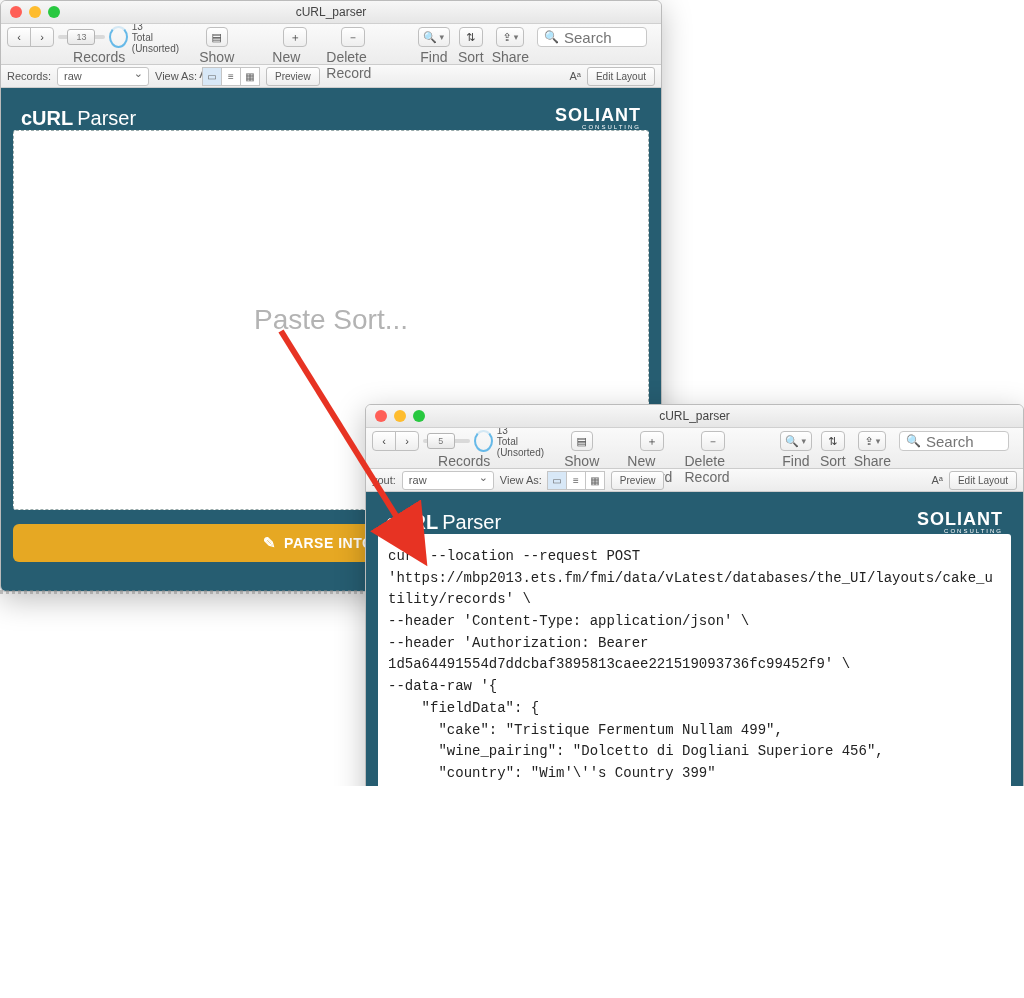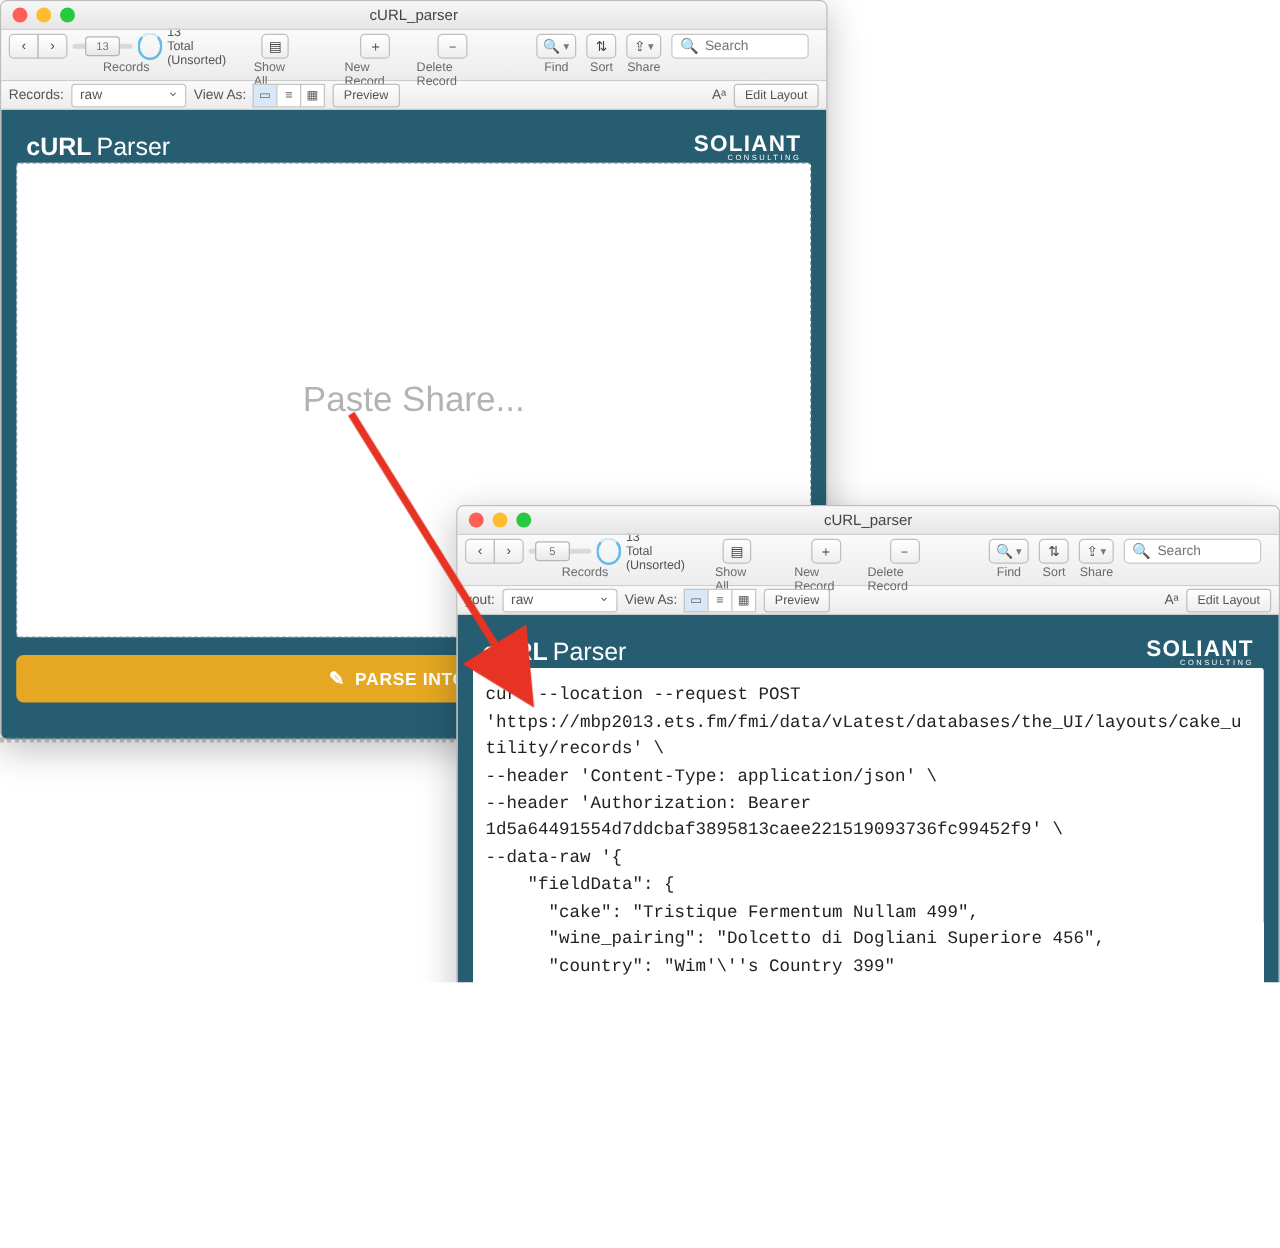--- a/index.html
+++ b/index.html
@@ -14,32 +14,32 @@
 .titlebar{height:22px;background:linear-gradient(#f7f7f7,#e6e6e6);border-bottom:1px solid #d0d0d0;display:flex;align-items:center;position:relative}
 .traffic{display:flex;gap:7px;margin-left:9px}
 .tl{width:12px;height:12px;border-radius:50%}
 .tl.r{background:#ff5f57}.tl.y{background:#febc2e}.tl.g{background:#28c840}
 .title{position:absolute;left:0;right:0;text-align:center;font-size:12px;color:#444;pointer-events:none}
 
 
 .toolbar{height:38px;background:linear-gradient(#fafafa,#ececec);border-bottom:1px solid #ccc;display:flex;align-items:flex-start;padding:2px 6px 0;font-size:10px;color:#6b6b6b}
 .tgroup{display:flex;flex-direction:column;align-items:center;margin-right:8px}
 .trow{display:flex;align-items:center;gap:0;height:22px}
-.tlabel{font-size:10px;color:#6b6b6b;margin-top:1px}
+.tlabel{font-size:14px;color:#6b6b6b;margin-top:1px}
 .btn{background:linear-gradient(#fff,#eee);border:1px solid #bfbfbf;height:20px;border-radius:4px;display:flex;align-items:center;justify-content:center;padding:0 5px;font-size:11px;color:#444;box-sizing:border-box}
 .btn.sq{width:24px;padding:0}
 .seg .btn{border-radius:0;margin-left:-1px}
 .seg .btn:first-child{border-radius:4px 0 0 4px;margin-left:0}
 .seg .btn:last-child{border-radius:0 4px 4px 0}
 .slider{width:56px;height:4px;background:#d9d9d9;border-radius:2px;position:relative;margin:0 4px}
 .slider .thumb{position:absolute;top:-6px;left:50%;transform:translateX(-50%);width:26px;height:14px;background:linear-gradient(#fff,#e8e8e8);border:1px solid #b5b5b5;border-radius:3px;display:flex;align-items:center;justify-content:center;font-size:9px;color:#777}
 .spinner{width:18px;height:18px;border:2px solid #66b9e8;border-radius:50%;border-top-color:rgba(102,185,232,.25);margin-right:4px}
 .reccount{display:flex;flex-direction:column;font-size:10px;color:#555;line-height:1.1}
 .search{height:20px;background:#fff;border:1px solid #c8c8c8;border-radius:4px;display:flex;align-items:center;padding:0 6px;width:110px;box-sizing:border-box}
-.search input{border:0;outline:0;font-size:11px;color:#333;width:100%;background:transparent}
+.search input{border:0;outline:0;font-size:15px;color:#333;width:100%;background:transparent}
 .search .sicon{font-size:12px;color:#999;margin-right:3px}
 .chev{font-size:9px;color:#777;margin-left:2px}
 
 
 .statusbar{height:22px;background:linear-gradient(#fafafa,#ececec);border-bottom:1px solid #ccc;display:flex;align-items:center;padding:0 6px;font-size:11px;color:#555;gap:6px}
 .select{background:#fff;border:1px solid #c5c5c5;border-radius:3px;height:17px;font-size:11px;padding:0 18px 0 6px;display:flex;align-items:center;position:relative;min-width:66px}
 .select::after{content:"⌄";position:absolute;right:5px;top:-1px;font-size:11px;color:#666}
 .viewicons{display:flex}
 .viewicons .vi{width:18px;height:17px;border:1px solid #c5c5c5;margin-left:-1px;display:flex;align-items:center;justify-content:center;font-size:10px;color:#666;background:#fff}
 .viewicons .vi.active{background:#d8e8f7}
@@ -193,21 +193,21 @@
   <div class="appbody">
     <div class="apphead">
       <span class="t1">cURL</span>
       <span class="t2">Parser</span>
       <div class="logo">
         <span class="big">SOLIANT</span>
         <span class="sub">CONSULTING</span>
       </div>
     </div>
     <div class="pastebox">
-      <div class="pasteph">Paste Share...</div>
+      <div class="pasteph">Paste Sort...</div>
     </div>
     <div class="parsebtn">
       <span class="picon">✎</span>
       <span>PARSE INTO FM</span>
     </div>
   </div>
 </div>
 
 <div class="pageshadow"></div>
 

